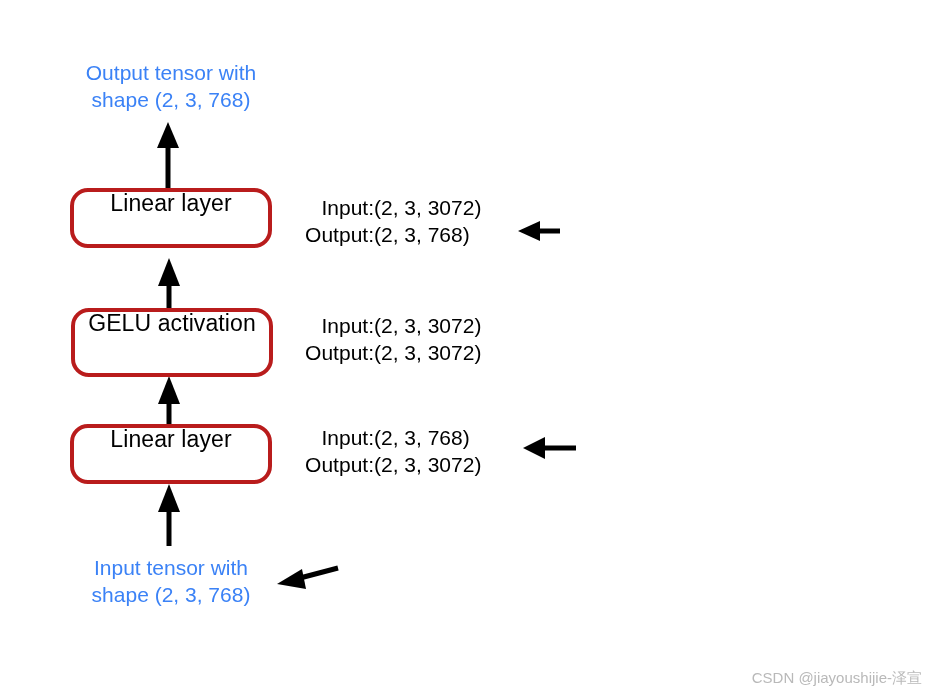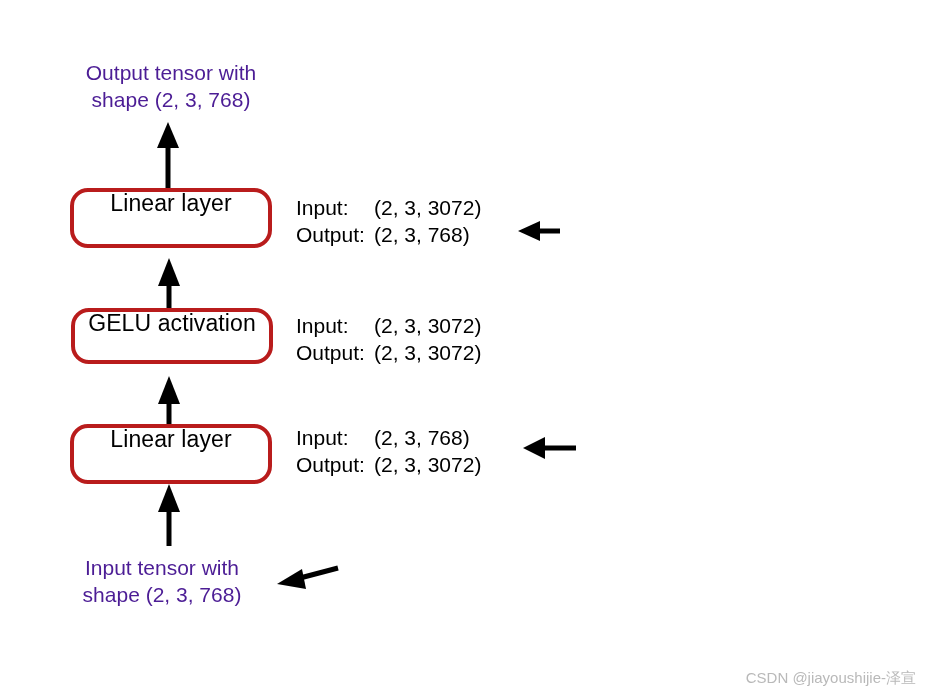--- a/index.html
+++ b/index.html
@@ -30,43 +30,43 @@
   }
   .flow-box-label {
     font-size: 23px;
     line-height: 1;
     letter-spacing: 0.1px;
     white-space: nowrap;
     color: #000000;
   }
 
   #box-linear-2 { left: 70px;  top: 188px; width: 202px; height: 60px; }
-  #box-gelu     { left: 71px;  top: 308px; width: 202px; height: 56px; }
+  #box-gelu     { left: 71px;  top: 308px; width: 202px; height: 69px; }
   #box-linear-1 { left: 70px;  top: 424px; width: 202px; height: 60px; }
 
   
   .tensor-label {
     position: absolute;
     font-size: 21px;
     line-height: 27px;
     text-align: center;
     white-space: pre;
-    color: #4c1d95;
+    color: #3b82f6;
   }
   #label-output-tensor { left: 46px; top: 59px;  width: 250px; }
-  #label-input-tensor  { left: 37px; top: 554px; width: 250px; }
+  #label-input-tensor  { left: 46px; top: 554px; width: 250px; }
 
   
   .io-spec {
     position: absolute;
     font-size: 21px;
     line-height: 27px;
     color: #000000;
   }
-  .io-row { display: flex; }
+  .io-row { display: flex; text-align: right; }
   .io-key { width: 78px; flex: none; white-space: nowrap; }
   .io-val { white-space: nowrap; }
 
   #io-linear-2 { left: 296px; top: 194px; }
   #io-gelu     { left: 296px; top: 312px; }
   #io-linear-1 { left: 296px; top: 424px; }
 
   
   .annotation {
     position: absolute;
@@ -85,21 +85,21 @@
   #arrow-layer {
     position: absolute;
     left: 0; top: 0;
     width: 930px; height: 698px;
     pointer-events: none;
   }
 
   
   #watermark {
     position: absolute;
-    right: 14px;
+    right: 8px;
     bottom: 10px;
     font-size: 15px;
     color: #b9b9b9;
     white-space: nowrap;
   }
 </style>
 </head>
 <body>
 
 <div id="canvas">

